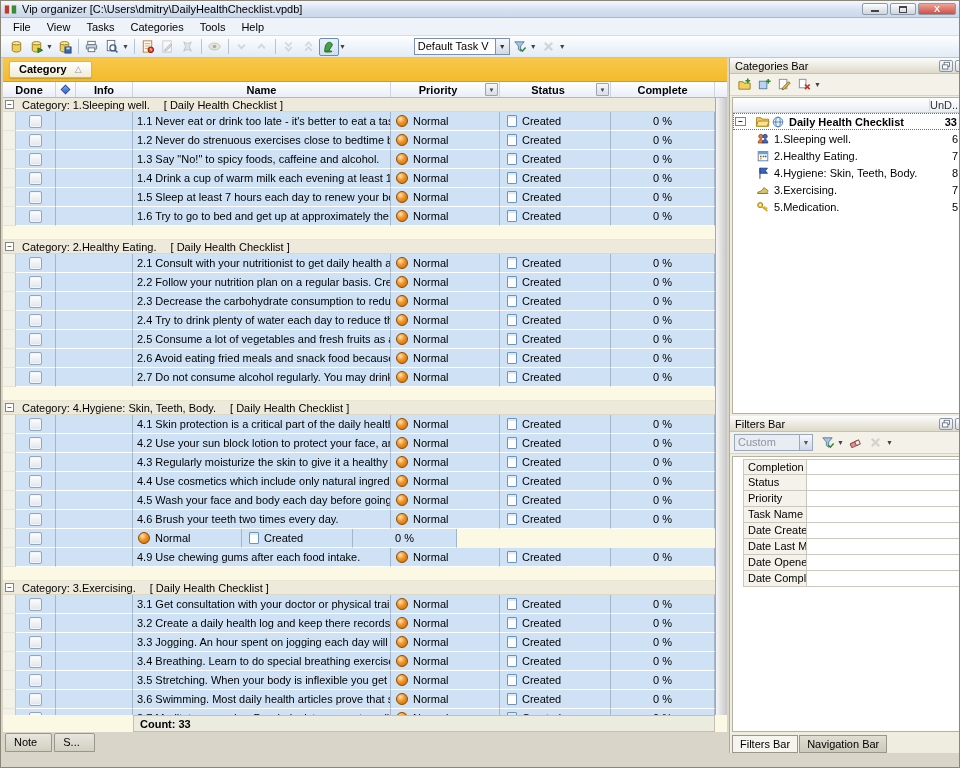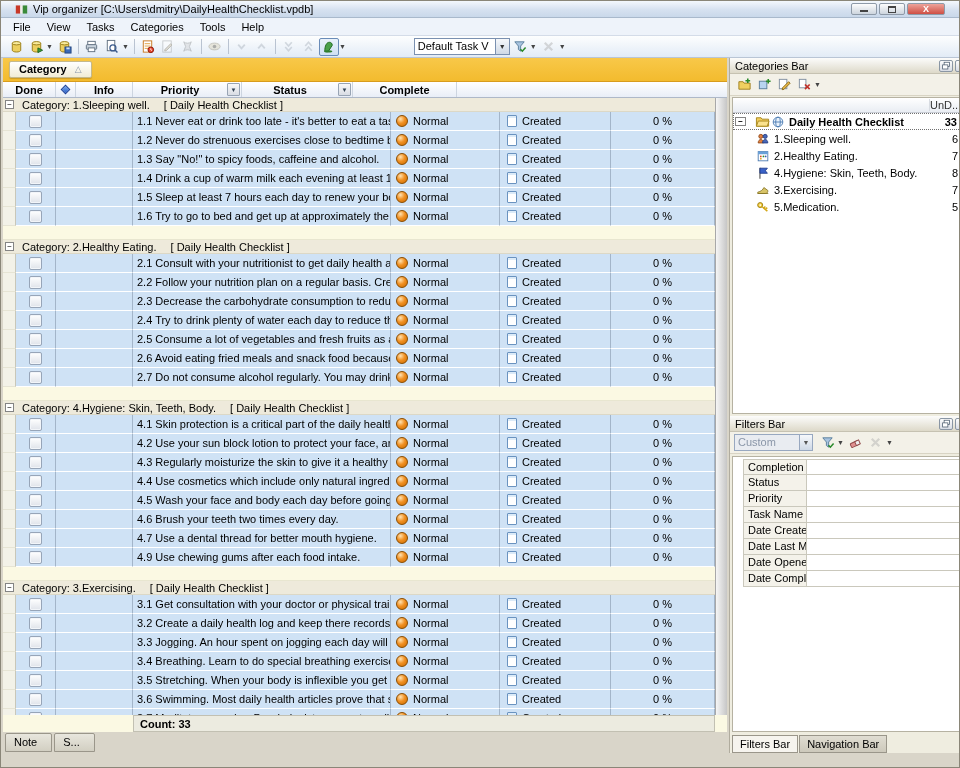--- a/index.html
+++ b/index.html
@@ -5,21 +5,21 @@
   html,body{margin:0;padding:0;background:#9a9a9a;}
   *{box-sizing:border-box;}
   .window{
     position:relative;width:960px;height:768px;overflow:hidden;
     background:#d9d5c9;border:1px solid #8a8678;
     font-family:"Liberation Sans",sans-serif;font-size:11px;color:#000;
   }
   
   .titlebar{position:absolute;left:0;top:0;width:100%;height:17px;
     background:linear-gradient(#f4f8fd,#d6e1f0 55%,#c9d8ea);
-    border-bottom:1px solid #a9b9cc;display:flex;align-items:center;padding:0 14px;}
+    border-bottom:1px solid #a9b9cc;display:flex;align-items:center;padding:0 3px;}
   .app-icon{width:14px;height:13px;margin-right:4px;display:inline-flex;}
   .title-text{flex:1;font-size:11px;white-space:nowrap;overflow:hidden;}
   .winbtn{width:26px;height:12px;margin-left:2px;border:1px solid #8e9aa8;border-radius:2px;
     background:linear-gradient(#fdfdfd,#cdd5de);display:inline-flex;align-items:center;justify-content:center;}
   .winbtn.close{width:38px;background:linear-gradient(#eda39a,#cf4f44);color:#fff;font-weight:bold;font-size:9px;}
   .minbar{width:8px;height:2px;background:#444;margin-top:4px;}
   .maxbox{width:8px;height:7px;border:1px solid #444;border-top-width:2px;}
   
   .menubar{position:absolute;left:0;top:17px;width:100%;height:18px;background:#eef3fa;
     border-bottom:1px solid #d4dce8;display:flex;align-items:center;padding-left:4px;}
@@ -282,20 +282,23 @@
     <div class="ghead">
       <span class="hc" style="width:53px">
           <span>Done</span>
         </span>
       <span class="hc" style="width:20px">
           <span class="diamond"></span>
         </span>
       <span class="hc" style="width:57px">
           <span>Info</span>
         </span>
+      <span class="hc" style="width:258px">
+          <span>Name</span>
+        </span>
       <span class="hc" style="width:109px">
           <span class="hlabel">Priority</span>
           <span class="hdrop">▼</span>
         </span>
       <span class="hc" style="width:111px">
           <span class="hlabel">Status</span>
           <span class="hdrop">▼</span>
         </span>
       <span class="hc" style="width:104px">
           <span>Complete</span>
@@ -719,23 +722,20 @@
           <span class="cell" style="width: 104px; justify-content: center;">
             <span>0 %</span>
           </span>
         </div>
         <div class="grow">
           <span class="cell gutter" style="width: 13px;"></span>
           <span class="cell" style="width: 40px;">
             <span class="cb"></span>
           </span>
           <span class="cell" style="width: 77px;"></span>
-          <span class="cell" style="width: 258px;">
-            <span class="nametxt">4.7 Use a dental thread for better mouth hygiene.</span>
-          </span>
           <span class="cell" style="width: 109px;">
             <span class="pball"></span>
             <span>Normal</span>
           </span>
           <span class="cell" style="width: 111px;">
             <span class="spage"></span>
             <span>Created</span>
           </span>
           <span class="cell" style="width: 104px; justify-content: center;">
             <span>0 %</span>

